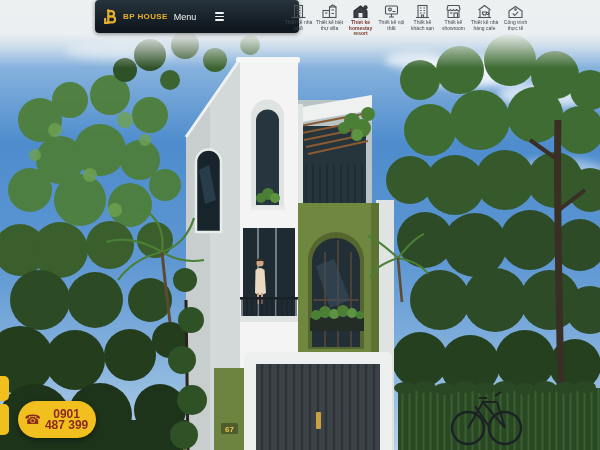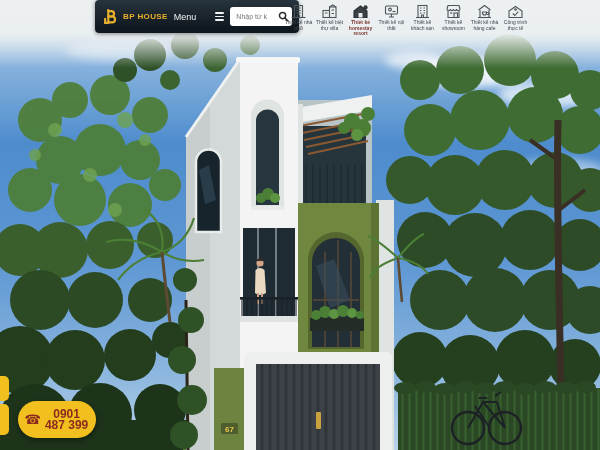--- a/index.html
+++ b/index.html
@@ -381,29 +381,20 @@
       <span class="brand-name">BP HOUSE</span>
     </div>
     <div class="menu">
       <span>Menu</span>
       <span class="hamburger">
           <i></i>
           <i></i>
           <i></i>
         </span>
     </div>
-    <div class="search-box">
-      <input type="text" placeholder="Nhập từ k" style="">
-      <span class="search-btn">
-        <svg width="11" height="11" viewBox="0 0 12 12">
-          <circle cx="5" cy="5" r="3.4" fill="none" stroke="#2b2b2b" stroke-width="1.6"></circle>
-          <path d="M7.6 7.6 L10.6 10.6" stroke="#2b2b2b" stroke-width="1.8" stroke-linecap="round"></path>
-        </svg>
-      </span>
-    </div>
   </div>
 
   <div class="nav-icons">
 
     <div class="nav-item">
       <svg width="17" height="15" viewBox="0 0 17 15" stroke="#4d555b" fill="none" stroke-width="1.1">
         <rect x="4.5" y="1.5" width="8" height="12"></rect>
           <path d="M6.5 4 h4 M6.5 6.5 h4 M6.5 9 h4"></path>
         <path d="M1.5 13.5 h14"></path>
           <path d="M7.5 11 v2.5 M9.5 11 v2.5"></path>

